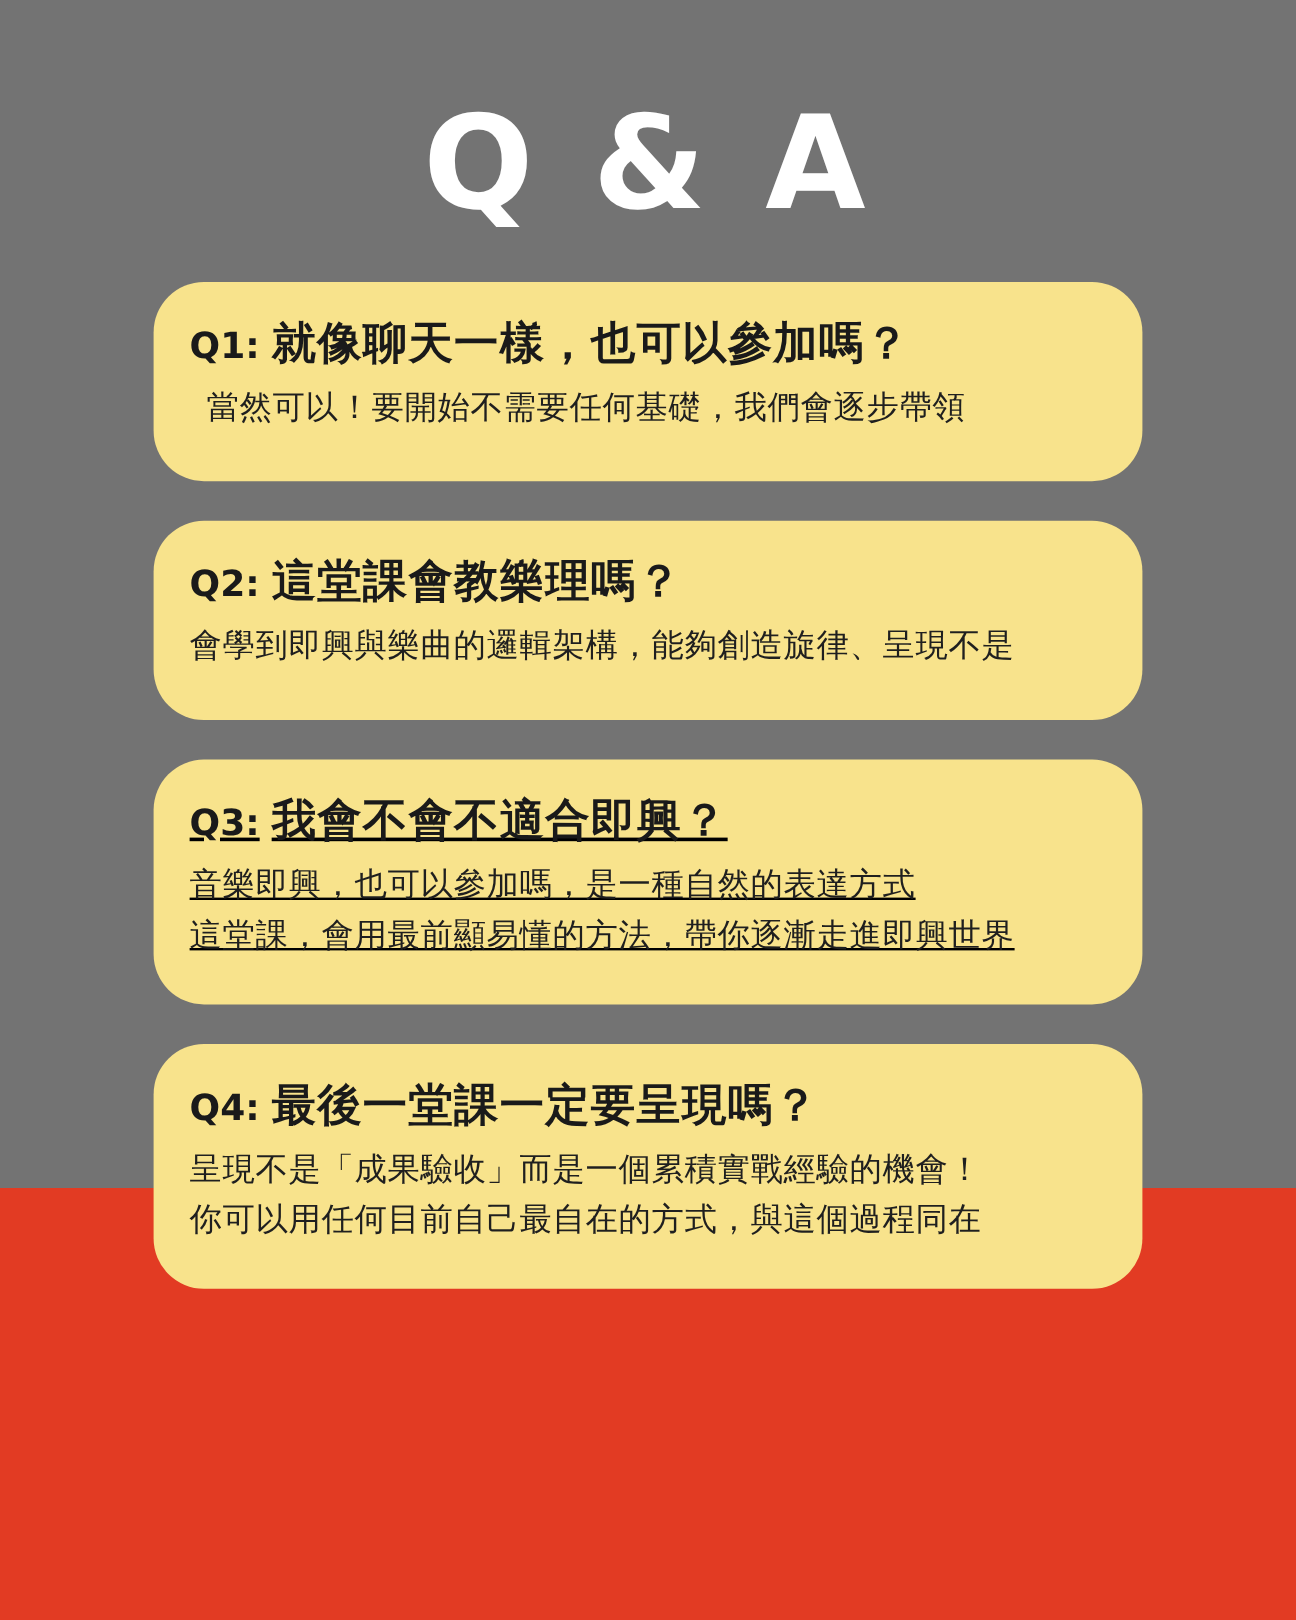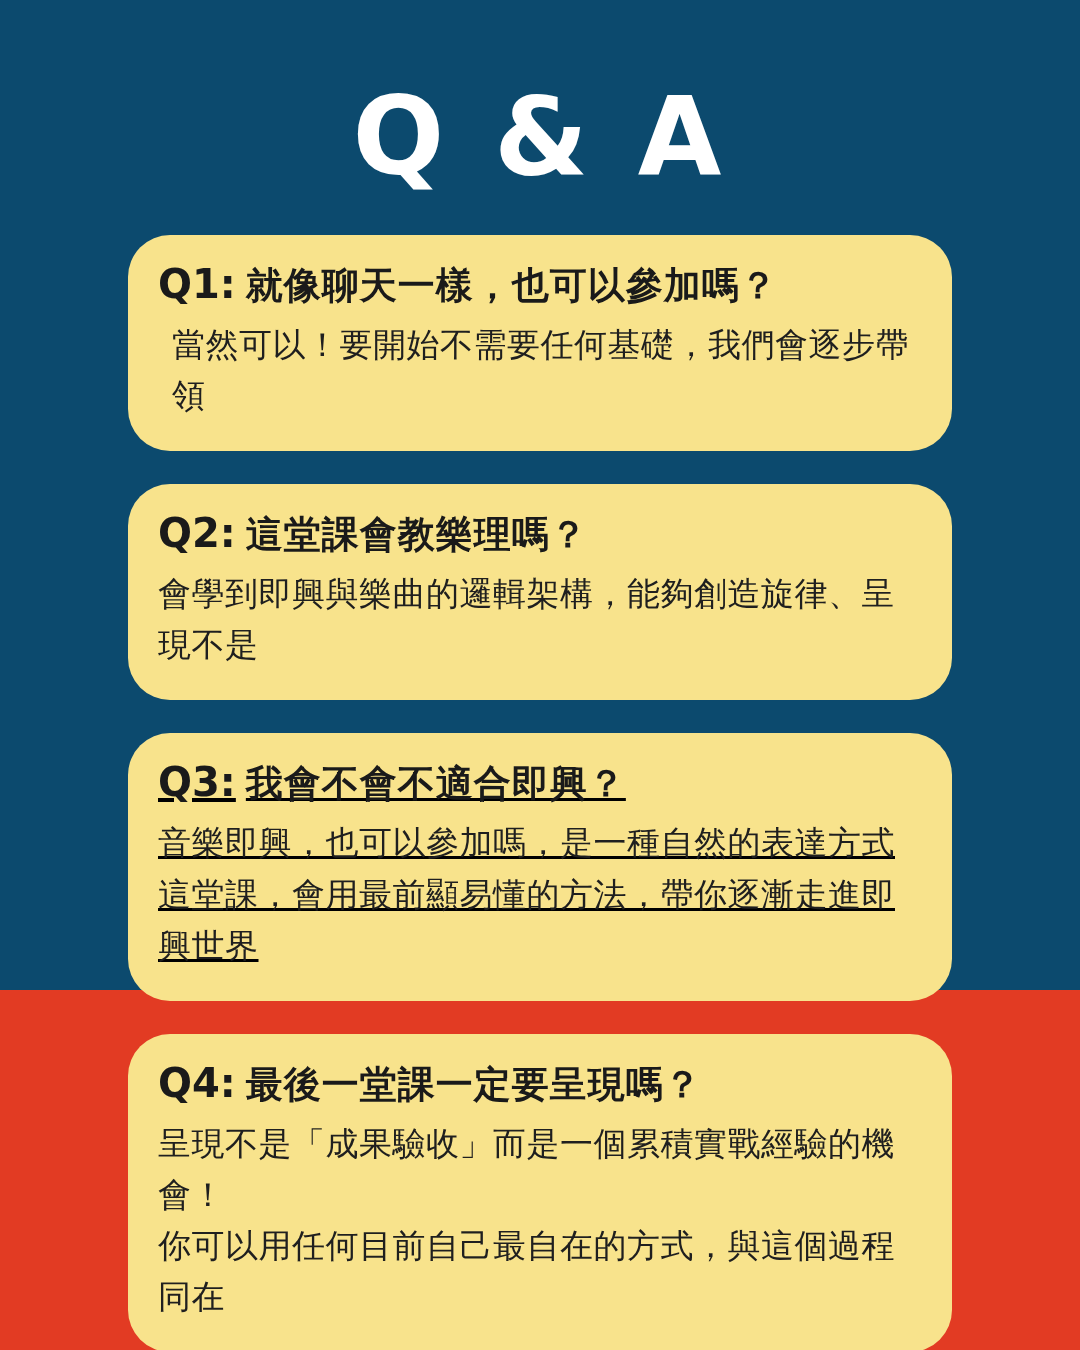--- a/index.html
+++ b/index.html
@@ -10,21 +10,21 @@
     width: 1080px;
     height: 1350px;
     background: #E23B23;
     font-family: "Liberation Sans", sans-serif;
     overflow: hidden;
   }
   .page {
     position: relative;
     width: 1080px;
     height: 990px;
-    background: #0c4a6e;
+    background: #737373;
     box-sizing: border-box;
   }
   .title {
     text-align: center;
     color: #FFFFFF;
     font-family: "DejaVu Sans", sans-serif;
     font-weight: bold;
     font-size: 108px;
     letter-spacing: 6px;
     padding-top: 78px;
@@ -53,35 +53,35 @@
   .qa-question {
     display: flex;
     align-items: baseline;
     gap: 10px;
     color: #1A1A1A;
     margin-bottom: 8px;
   }
   .q-label {
     font-family: "DejaVu Sans", sans-serif;
     font-weight: bold;
-    font-size: 40px;
+    font-size: 30px;
     letter-spacing: 0px;
     white-space: nowrap;
   }
   .q-text {
     font-family: "Liberation Sans", sans-serif;
     font-weight: bold;
     font-size: 37px;
     letter-spacing: 1px;
     color: #1A1A1A;
   }
   .qa-answer {
     color: #1F1F1F;
     font-family: "Liberation Sans", sans-serif;
-    font-size: 33px;
+    font-size: 27px;
     line-height: 1.55;
     letter-spacing: 0.5px;
   }
   .qa-answer .line {
     display: block;
   }
   .card-1 .qa-answer { padding-left: 14px; }
 </style>
 </head>
 <body>

